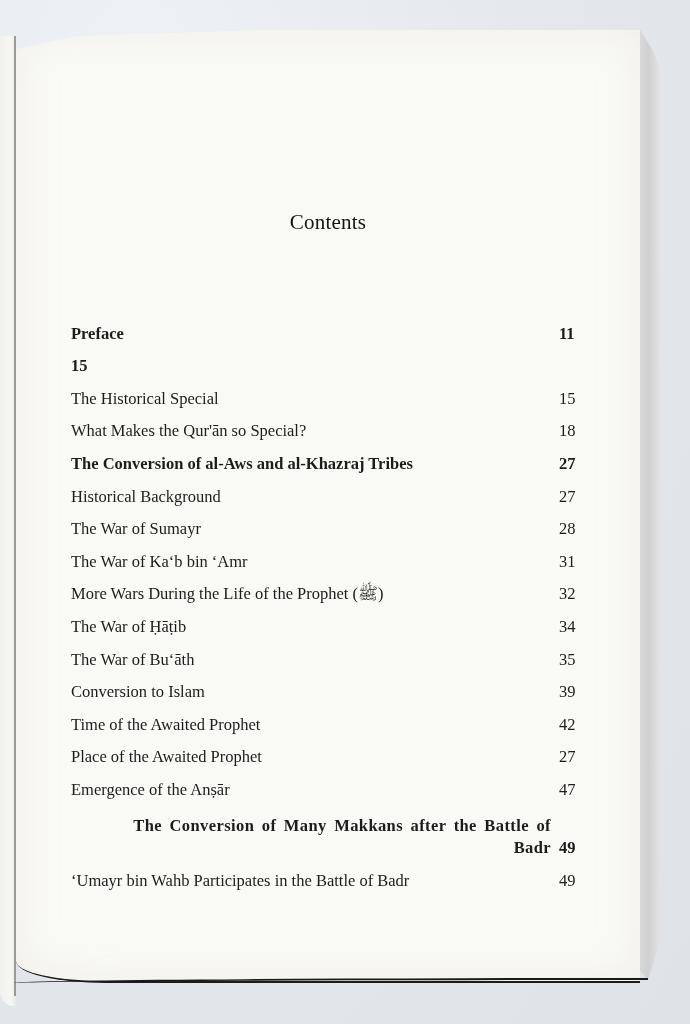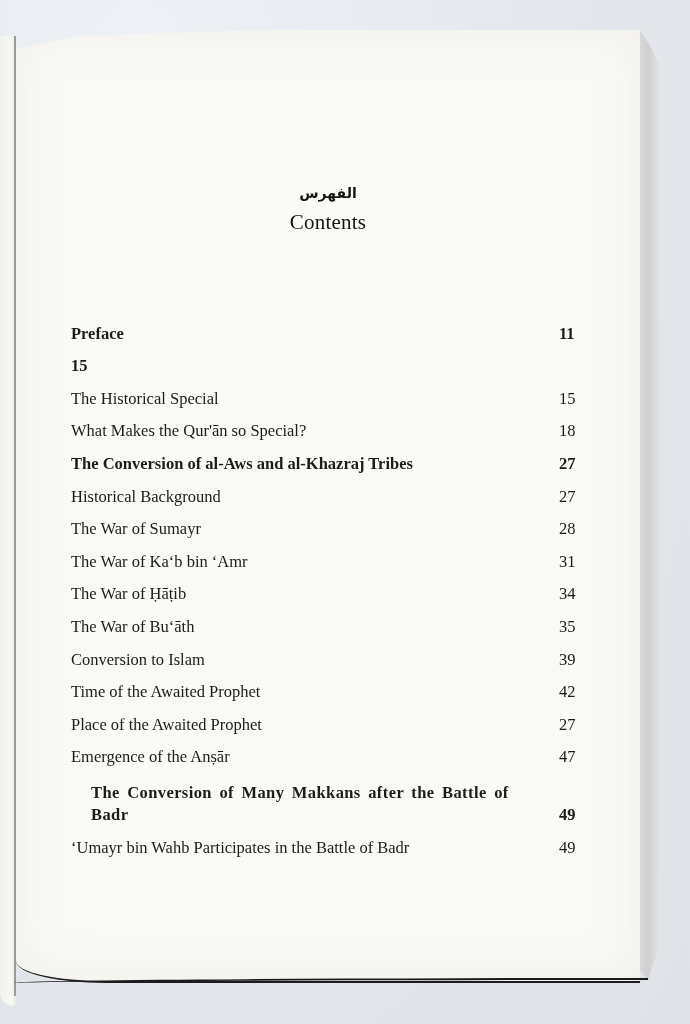--- a/index.html
+++ b/index.html
@@ -67,33 +67,32 @@
       list-style: none;
     }
     .toc-row {
       display: flex; align-items: flex-end; justify-content: space-between;
       color: #1c1c1c; font-size: 16.5px; line-height: 22px;
       height: 32.6px; padding-bottom: 3px;
     }
     .toc-row.chapter { font-weight: bold; font-size: 16.5px; }
     .toc-row.wrap { height: 58px; margin-left: 20px; }
     .toc-row.wrap .t { width: 460px; letter-spacing: .4px; word-spacing: 3px; }
-    .toc-row .t { white-space: normal; }
+    .toc-row .t { white-space: normal; text-align: right; }
     .toc-row .p { min-width: 24px; text-align: left; }
     .toc-row.wrap .p { align-self: flex-end; }
   </style>
 </head>
 <body>
 
 <div class="surface"></div>
 <div class="left-sliver"></div>
 <div class="page-stack"></div>
 
 <div class="page">
-  <div class="heading heading-ar">الفهرس</div>
   <div class="heading heading-en">Contents</div>
 
   <ul class="toc">
     <li class="toc-row chapter">
       <span class="t">Preface</span>
       <span class="p">11</span>
     </li>
     <li class="toc-row chapter">
       <span class="p">15</span>
     </li>
@@ -113,20 +112,24 @@
       <span class="t">Historical Background</span>
       <span class="p">27</span>
     </li>
     <li class="toc-row">
       <span class="t">The War of Sumayr</span>
       <span class="p">28</span>
     </li>
     <li class="toc-row">
       <span class="t">The War of Ka‘b bin ‘Amr</span>
       <span class="p">31</span>
+    </li>
+    <li class="toc-row">
+      <span class="t">More Wars During the Life of the Prophet (ﷺ)</span>
+      <span class="p">32</span>
     </li>
     <li class="toc-row">
       <span class="t">The War of Ḥāṭib</span>
       <span class="p">34</span>
     </li>
     <li class="toc-row">
       <span class="t">The War of Bu‘āth</span>
       <span class="p">35</span>
     </li>
     <li class="toc-row">

